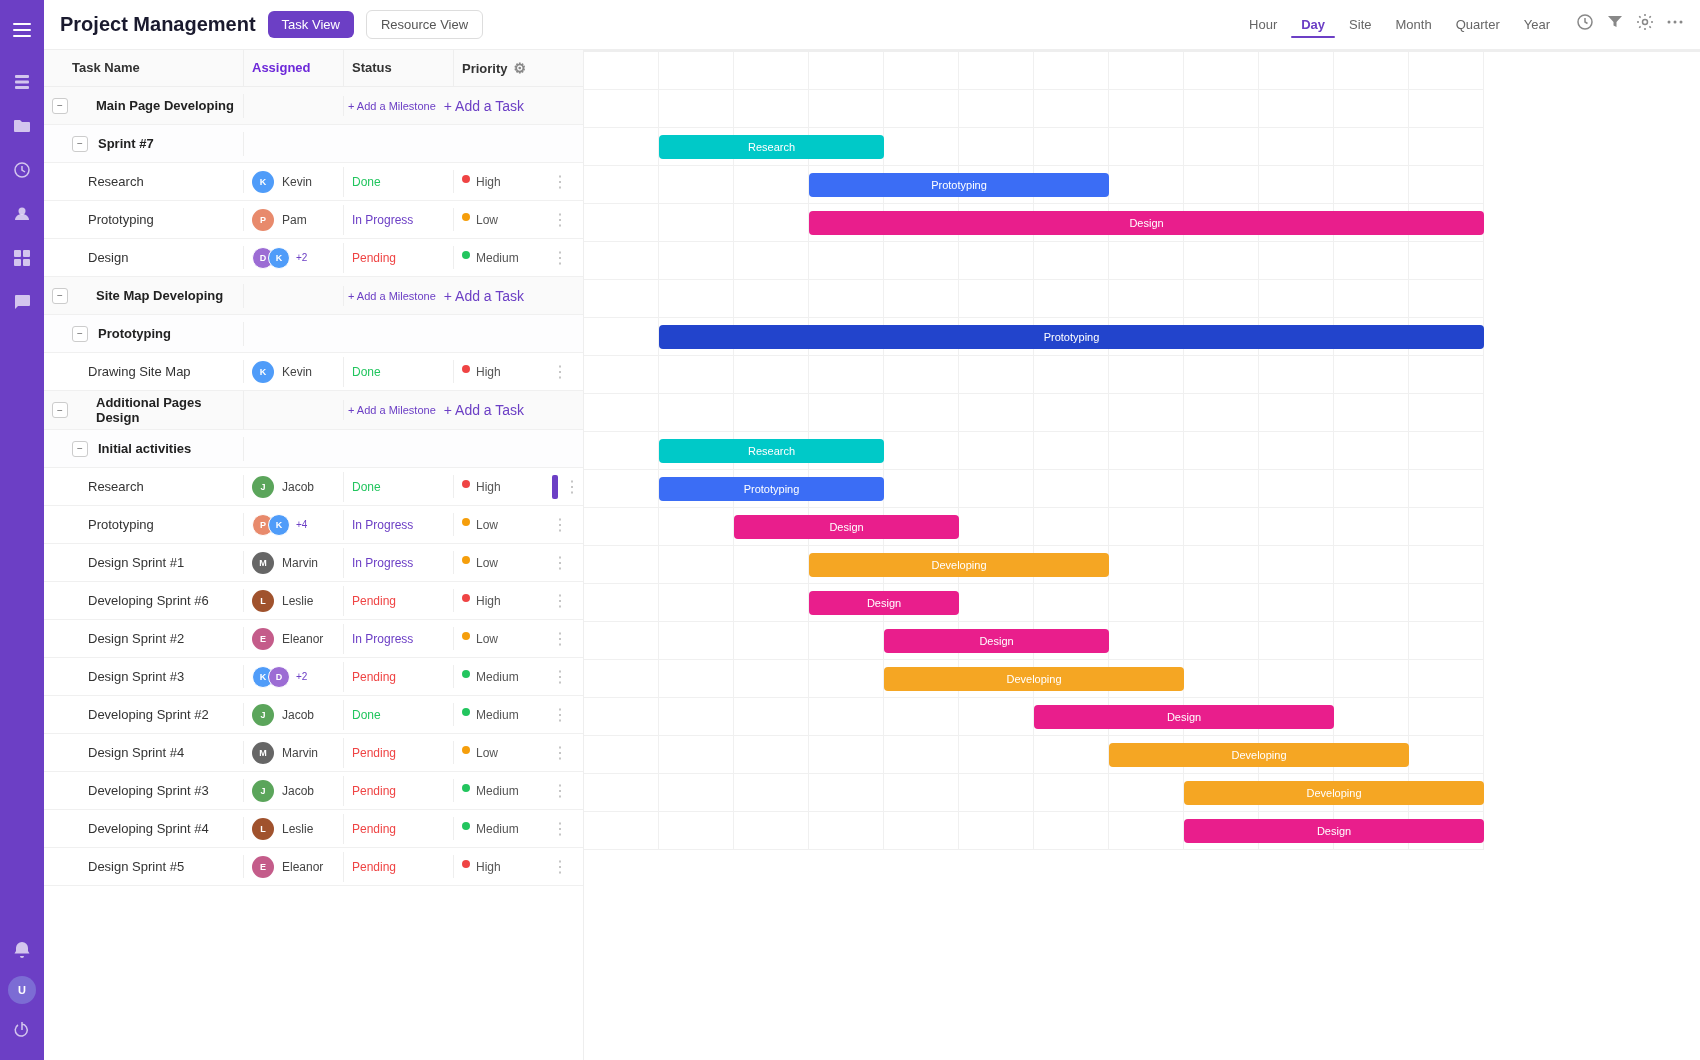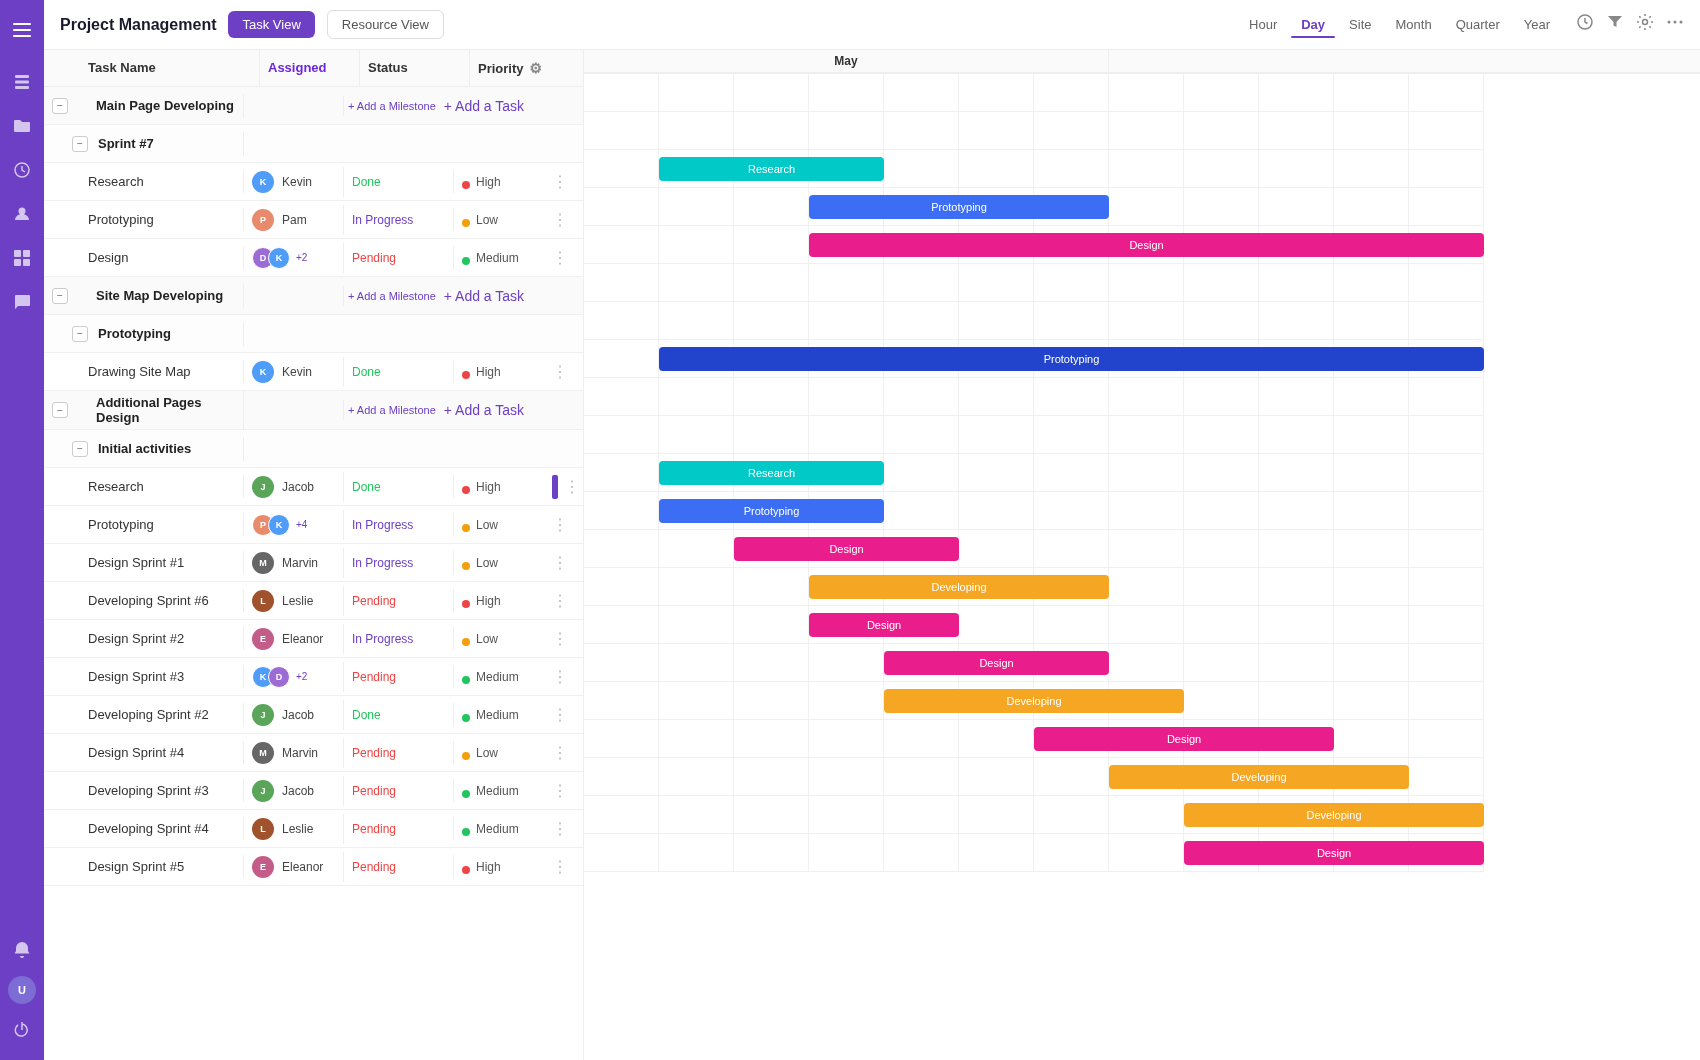--- a/index.html
+++ b/index.html
@@ -38,21 +38,21 @@
 
     
     .main { flex: 1; display: flex; flex-direction: column; overflow: hidden; }
 
     
     .topbar {
       display: flex; align-items: center; padding: 10px 16px;
       border-bottom: 1px solid #eee;
       gap: 12px;
     }
-    .topbar-title { font-size: 16px; font-weight: 600; color: #1a1a2e; }
+    .topbar-title { font-size: 20px; font-weight: 600; color: #1a1a2e; }
     .btn-primary {
       background: #6c3fc5; color: #fff;
       border: none; padding: 6px 14px; border-radius: 6px;
       cursor: pointer; font-size: 13px; font-weight: 500;
     }
     .btn-secondary {
       background: transparent; color: #555;
       border: 1px solid #ddd; padding: 6px 14px; border-radius: 6px;
       cursor: pointer; font-size: 13px;
     }
@@ -70,21 +70,21 @@
     .topbar-icons { display: flex; gap: 12px; }
     .topbar-icon { color: #888; cursor: pointer; font-size: 16px; }
 
     
     .col-headers {
       display: flex;
       background: #fafafa;
       border-bottom: 1px solid #eee;
       position: sticky; top: 0; z-index: 10;
     }
-    .col-task { width: 200px; padding: 10px 28px; font-weight: 600; color: #333; border-right: 1px solid #eee; flex-shrink: 0; margin-left: 16px; }
+    .col-task { width: 200px; padding: 10px 28px; font-weight: 600; color: #333; border-right: 1px solid #eee; flex-shrink: 0; }
     .col-assigned { width: 100px; padding: 10px 8px; font-weight: 600; color: #6d28d9; border-right: 1px solid #eee; flex-shrink: 0; }
     .col-status { width: 110px; padding: 10px 8px; font-weight: 600; color: #333; border-right: 1px solid #eee; flex-shrink: 0; }
     .col-priority { width: 90px; padding: 10px 8px; font-weight: 600; color: #333; flex-shrink: 0; display: flex; align-items: center; gap: 6px; }
 
     
     .gantt-header-outer {
       position: sticky; top: 0; z-index: 10;
       background: #fafafa;
       border-bottom: 1px solid #eee;
     }
@@ -94,21 +94,21 @@
     .gantt-day-cell { width: 75px; text-align: center; padding: 4px 0; font-size: 12px; color: #666; border-right: 1px solid #eee; flex-shrink: 0; }
 
     
     .row { display: flex; align-items: center; border-bottom: 1px solid #f0f0f0; min-height: 38px; }
     .row-group { background: #fafafa; }
     .row-subgroup { background: #fdfdfe; }
 
     .cell-task { width: 200px; padding: 4px 8px; border-right: 1px solid #eee; flex-shrink: 0; display: flex; align-items: center; gap: 4px; }
     .cell-assigned { width: 100px; padding: 4px 8px; border-right: 1px solid #eee; flex-shrink: 0; display: flex; align-items: center; gap: 4px; }
     .cell-status { width: 110px; padding: 4px 8px; border-right: 1px solid #eee; flex-shrink: 0; }
-    .cell-priority { width: 90px; padding: 4px 8px; flex-shrink: 0; display: flex; align-items: flex-end; gap: 6px; }
+    .cell-priority { width: 90px; padding: 4px 8px; flex-shrink: 0; display: flex; align-items: flex-start; gap: 6px; }
     .cell-actions { padding: 4px 4px; flex-shrink: 0; display: flex; gap: 6px; align-items: center; }
 
     .group-name { font-weight: 600; font-size: 13px; color: #222; }
     .task-name { font-size: 13px; color: #333; }
     .indent1 { padding-left: 24px; }
     .indent2 { padding-left: 44px; }
 
     .collapse-btn { width: 16px; height: 16px; display: flex; align-items: center; justify-content: center; border: 1px solid #ccc; border-radius: 3px; cursor: pointer; font-size: 10px; flex-shrink: 0; color: #666; background: #fff; }
 
     .status-done { color: #22c55e; font-size: 12px; font-weight: 500; }
@@ -649,21 +649,20 @@
           <span class="three-dots">⋮</span>
         </div>
       </div>
 
     </div>
 
     <div class="gantt-scroll" id="ganttScroll">
 
       <div class="gantt-header-outer">
         <div class="gantt-month-row">
-          <div class="gantt-month-cell" style="width:525px;">May</div>
         </div>
       </div>
 
       <div class="gantt-body" style="width:900px;">
 
         <div class="gantt-row">
           <div class="gantt-cell"></div>
           <div class="gantt-cell"></div>
           <div class="gantt-cell"></div>
           <div class="gantt-cell"></div>

